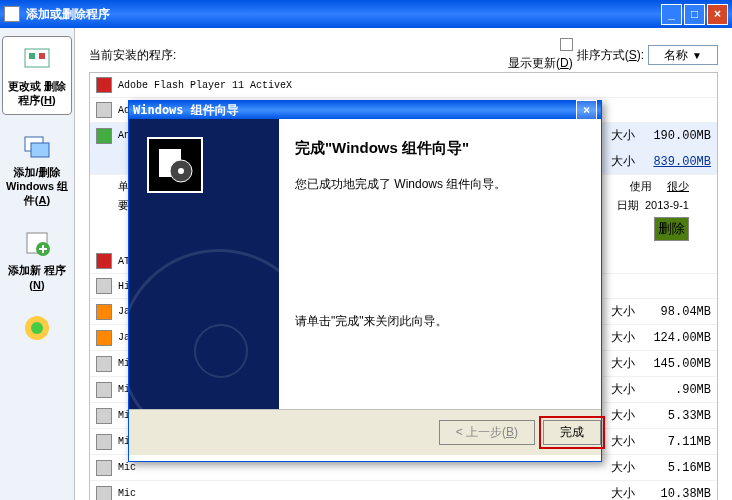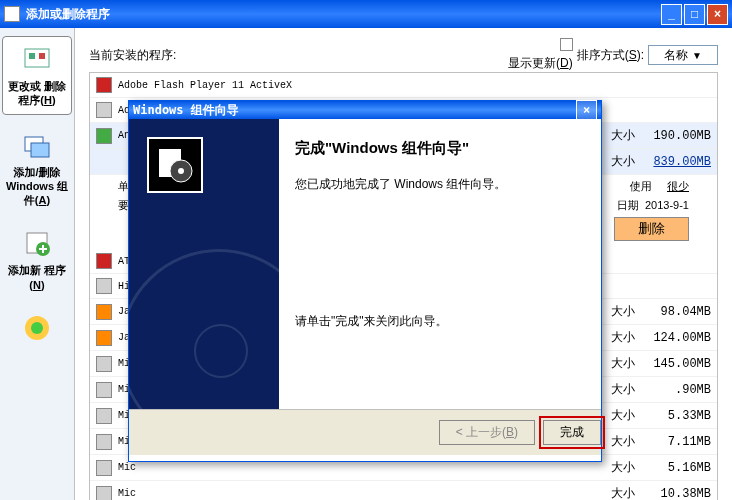--- a/index.html
+++ b/index.html
@@ -34,21 +34,21 @@
 .prog-row { display: flex; align-items: center; padding: 4px 6px; gap: 6px; border-bottom: 1px solid #f0f0f0; }
 .prog-icon { width: 16px; height: 16px; background: #d0d0d0; border: 1px solid #888; flex-shrink: 0; }
 .prog-name { flex: 1; font-family: "Courier New", monospace; font-size: 10px; white-space: nowrap; overflow: hidden; }
 .prog-size-label { width: 35px; text-align: right; }
 .prog-size { width: 70px; text-align: right; font-family: "Courier New", monospace; }
 .prog-size.underline { text-decoration: underline; color: #003399; }
 
 .selected-row { background: #e8f0fe; }
 .detail-block { padding: 4px 28px; font-size: 11px; }
 .detail-line { display: flex; justify-content: space-between; margin-bottom: 4px; }
-.del-btn { border: 1px solid #888; background: #fdba74; padding: 2px 23px; cursor: pointer; }
+.del-btn { border: 1px solid #888; background: #4d7c0f; padding: 2px 3px; cursor: pointer; }
 
 
 .wizard { position: absolute; left: 128px; top: 100px; width: 474px; height: 362px; border: 1px solid #0054e3; background: #fff; box-shadow: 3px 3px 8px rgba(0,0,0,0.4); z-index: 100; }
 .wiz-titlebar { background: linear-gradient(to bottom, #0054e3, #3f8fff, #0054e3); height: 18px; display: flex; align-items: center; padding: 0 4px; color: white; font-family: "SimSun", monospace; }
 .wiz-title { flex: 1; font-weight: bold; }
 .wiz-close { width: 21px; height: 21px; background: rgba(255,255,255,0.2); border: 1px solid #fff; color: white; display: flex; align-items: center; justify-content: center; font-weight: bold; cursor: pointer; }
 .wiz-body { display: flex; height: 290px; }
 .wiz-left { width: 150px; background: #0a1f5c; position: relative; overflow: hidden; display: flex; align-items: flex-start; justify-content: flex-start; padding: 18px; }
 .wiz-left-icon { width: 56px; height: 56px; border: 2px solid #fff; background: #000; display: flex; align-items: center; justify-content: center; }
 .cd-icon-svg { width: 40px; height: 40px; }

